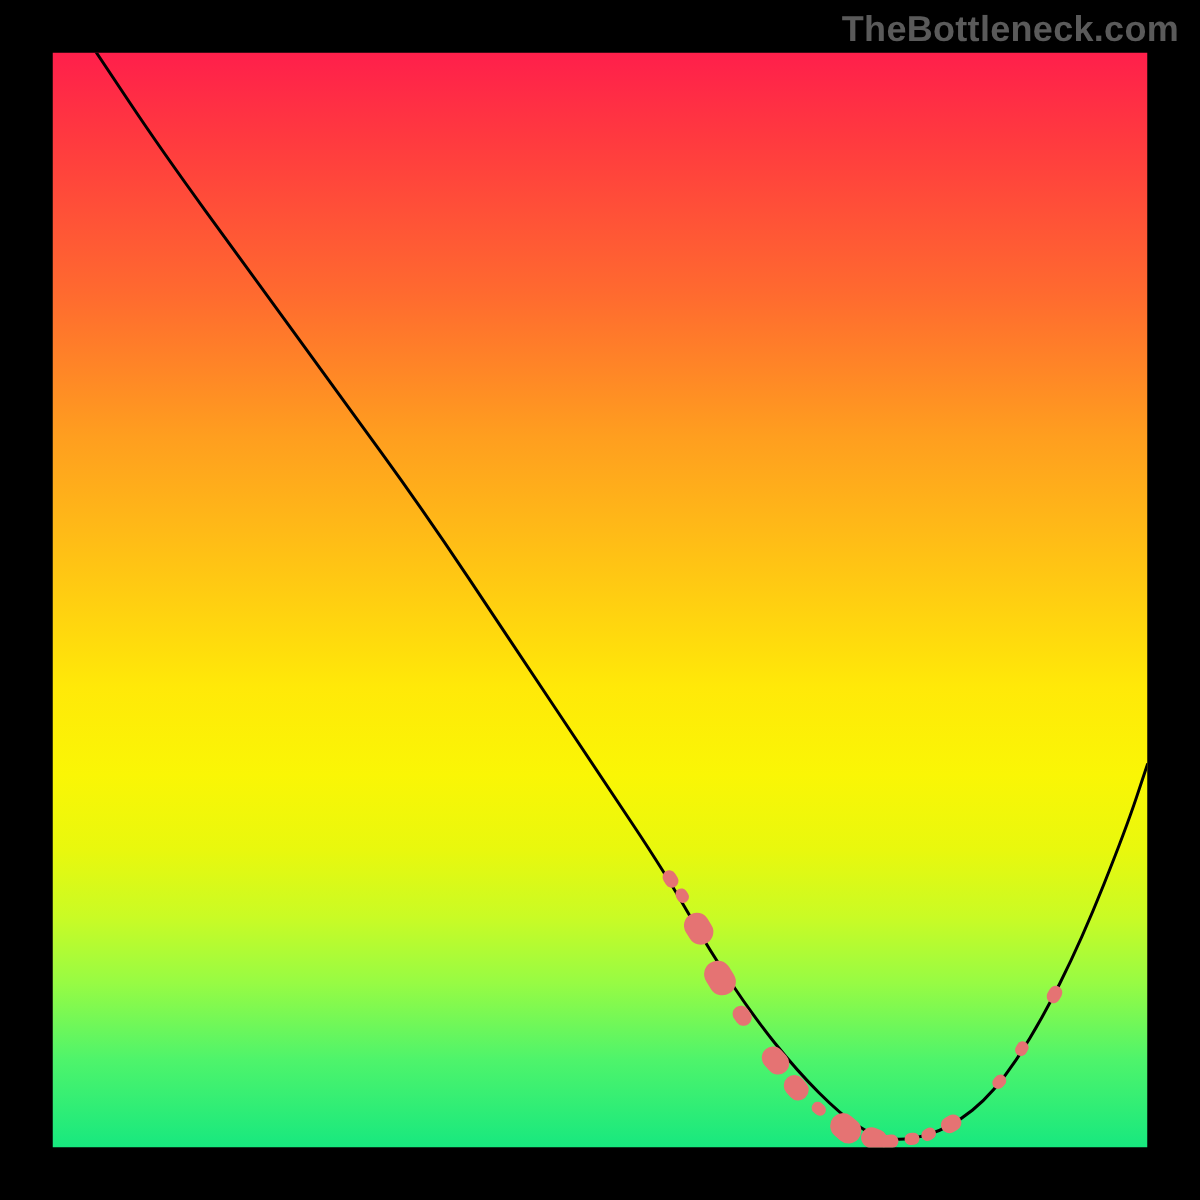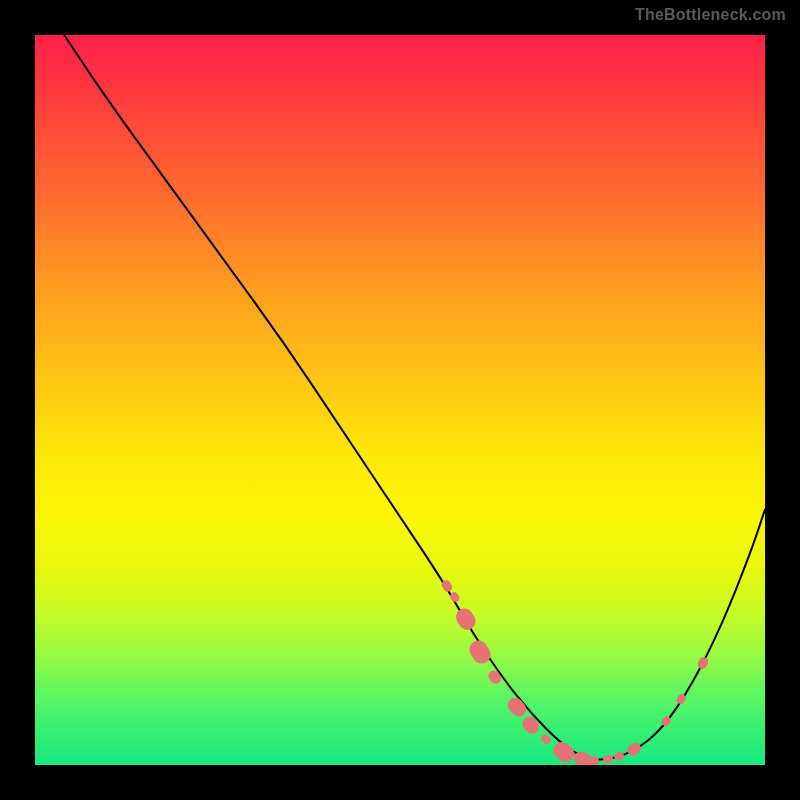--- a/index.html
+++ b/index.html
@@ -9,21 +9,21 @@
     background: #000;
     position: relative;
     font-family: Arial, Helvetica, sans-serif;
     overflow: hidden;
   }
   .watermark {
     position: absolute;
     top: 6px;
     right: 14px;
     color: #5a5a5a;
-    font-size: 16px;
+    font-size: 24px;
     font-weight: 600;
     letter-spacing: 0.2px;
     z-index: 20;
   }
   .plot-area {
     position: absolute;
     left: 35px;
     top: 35px;
     width: 730px;
     height: 730px;

